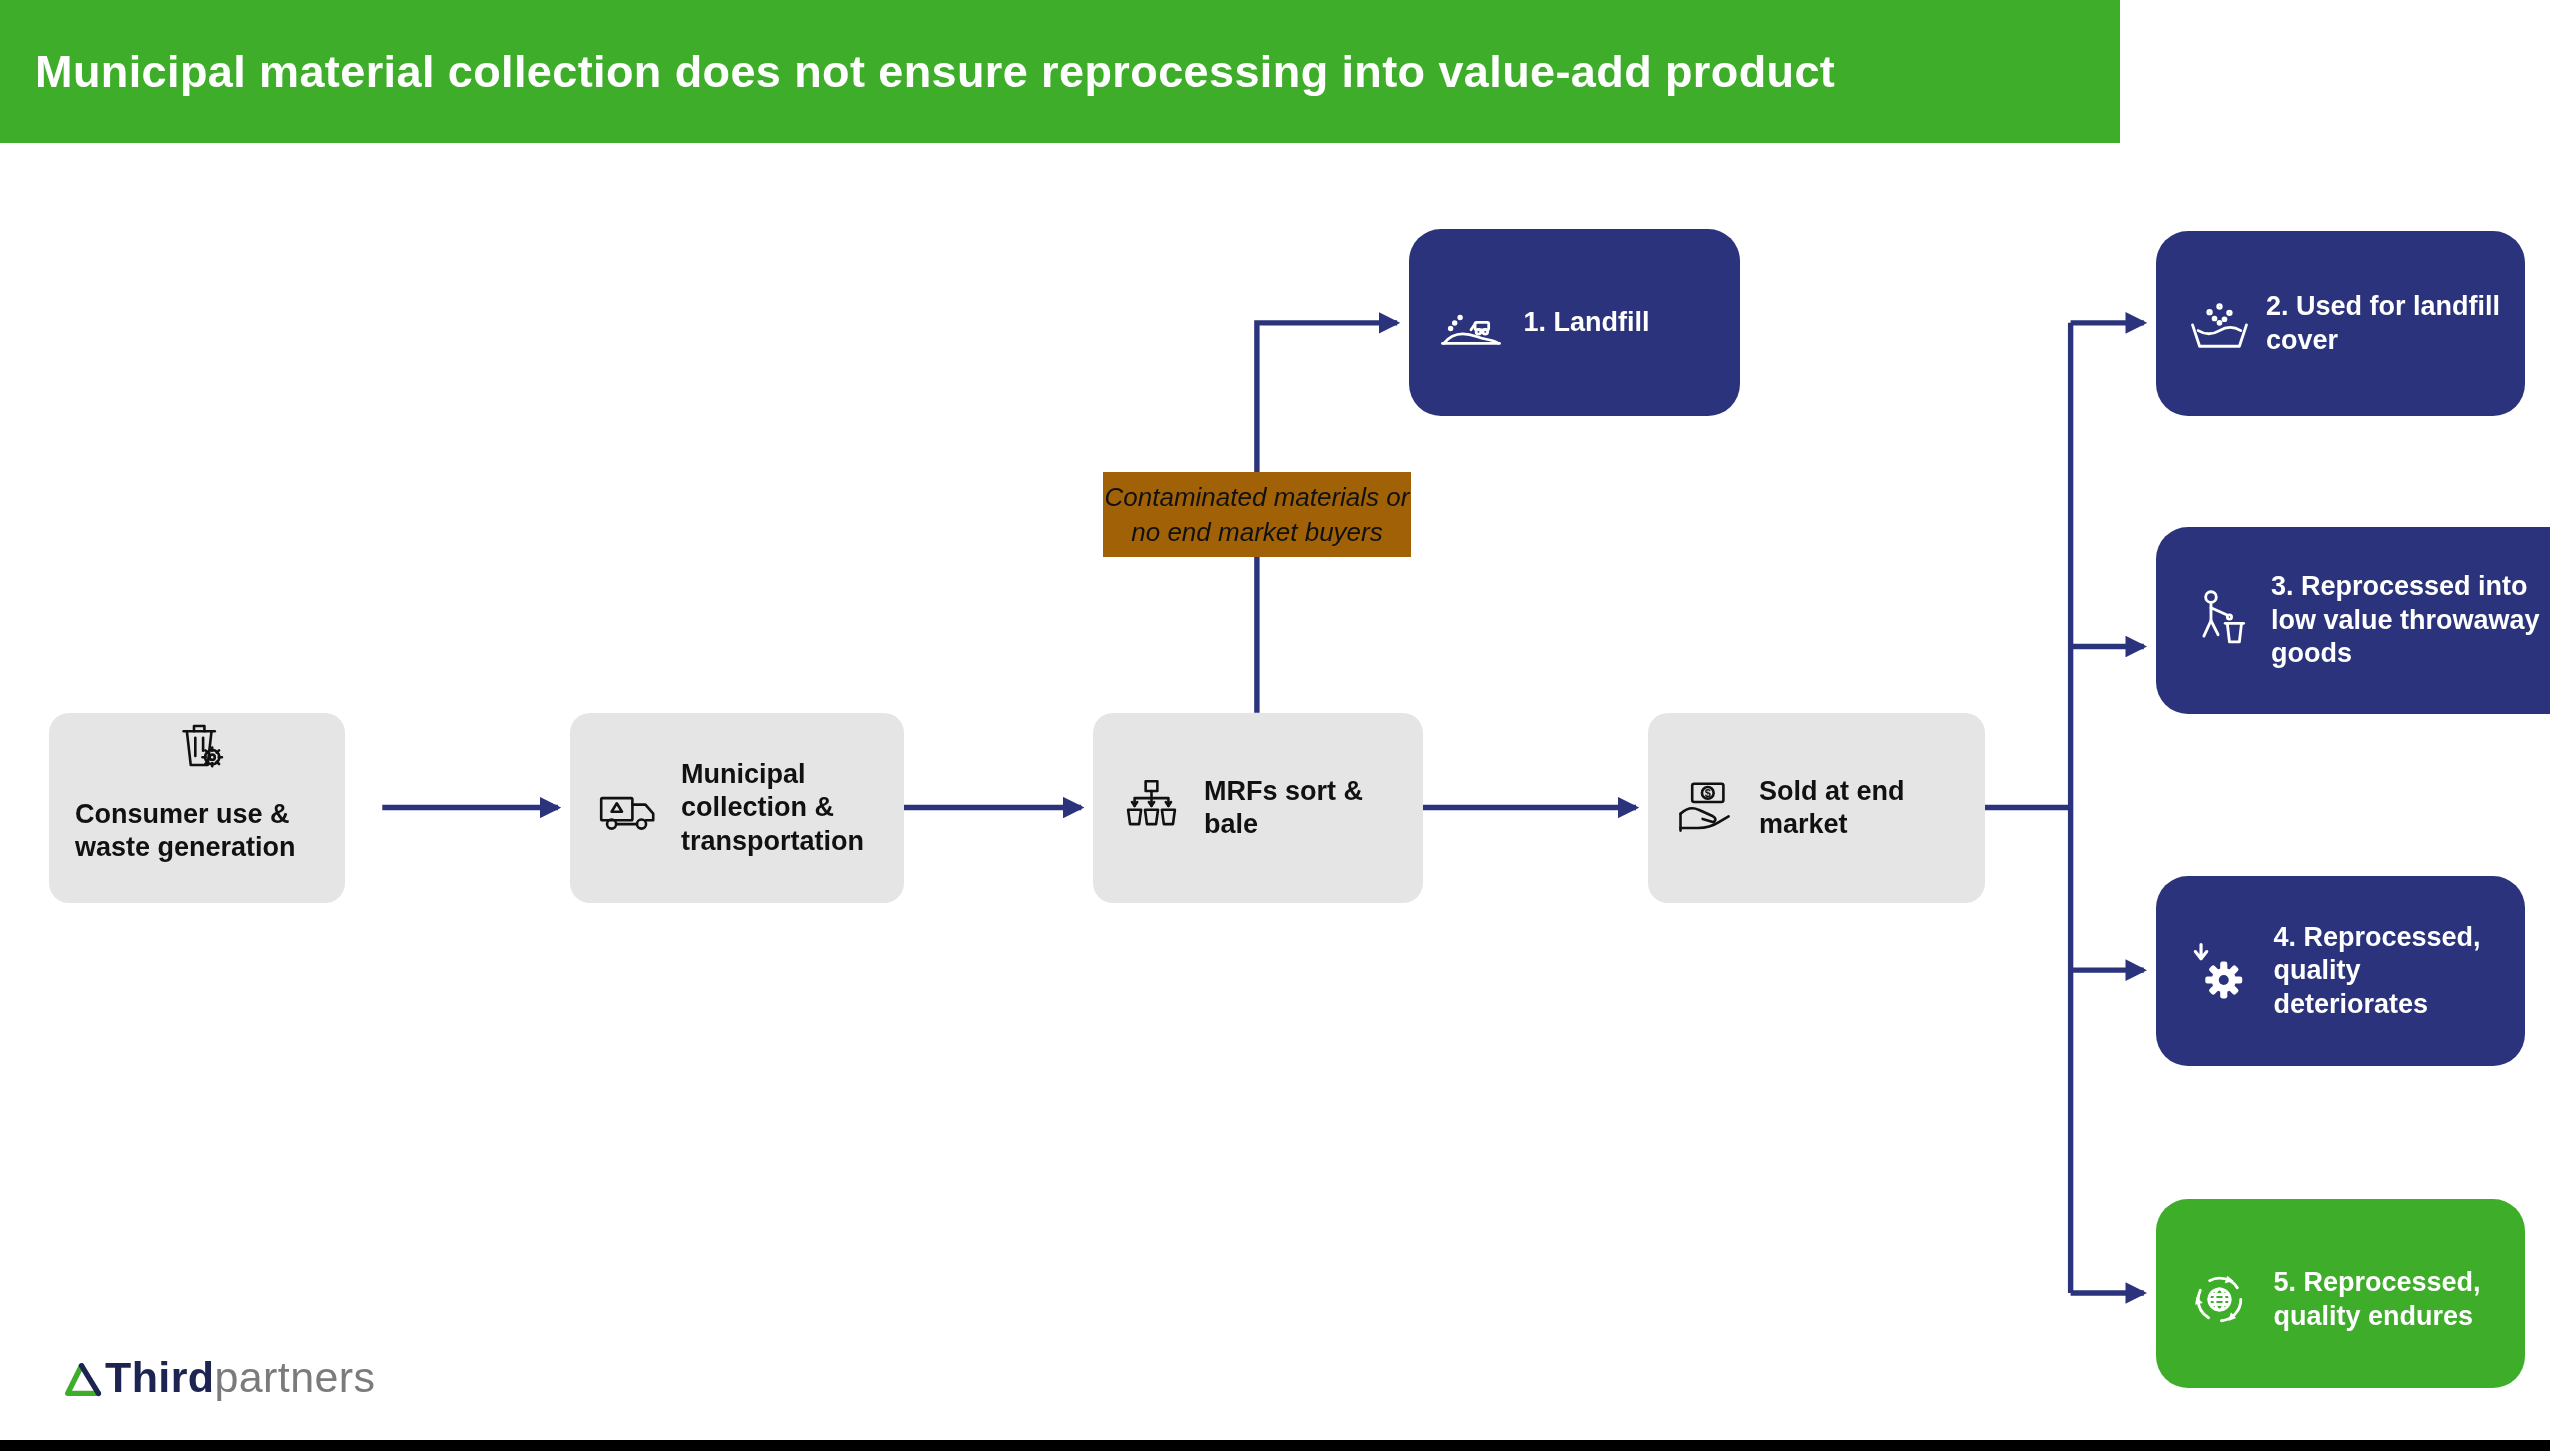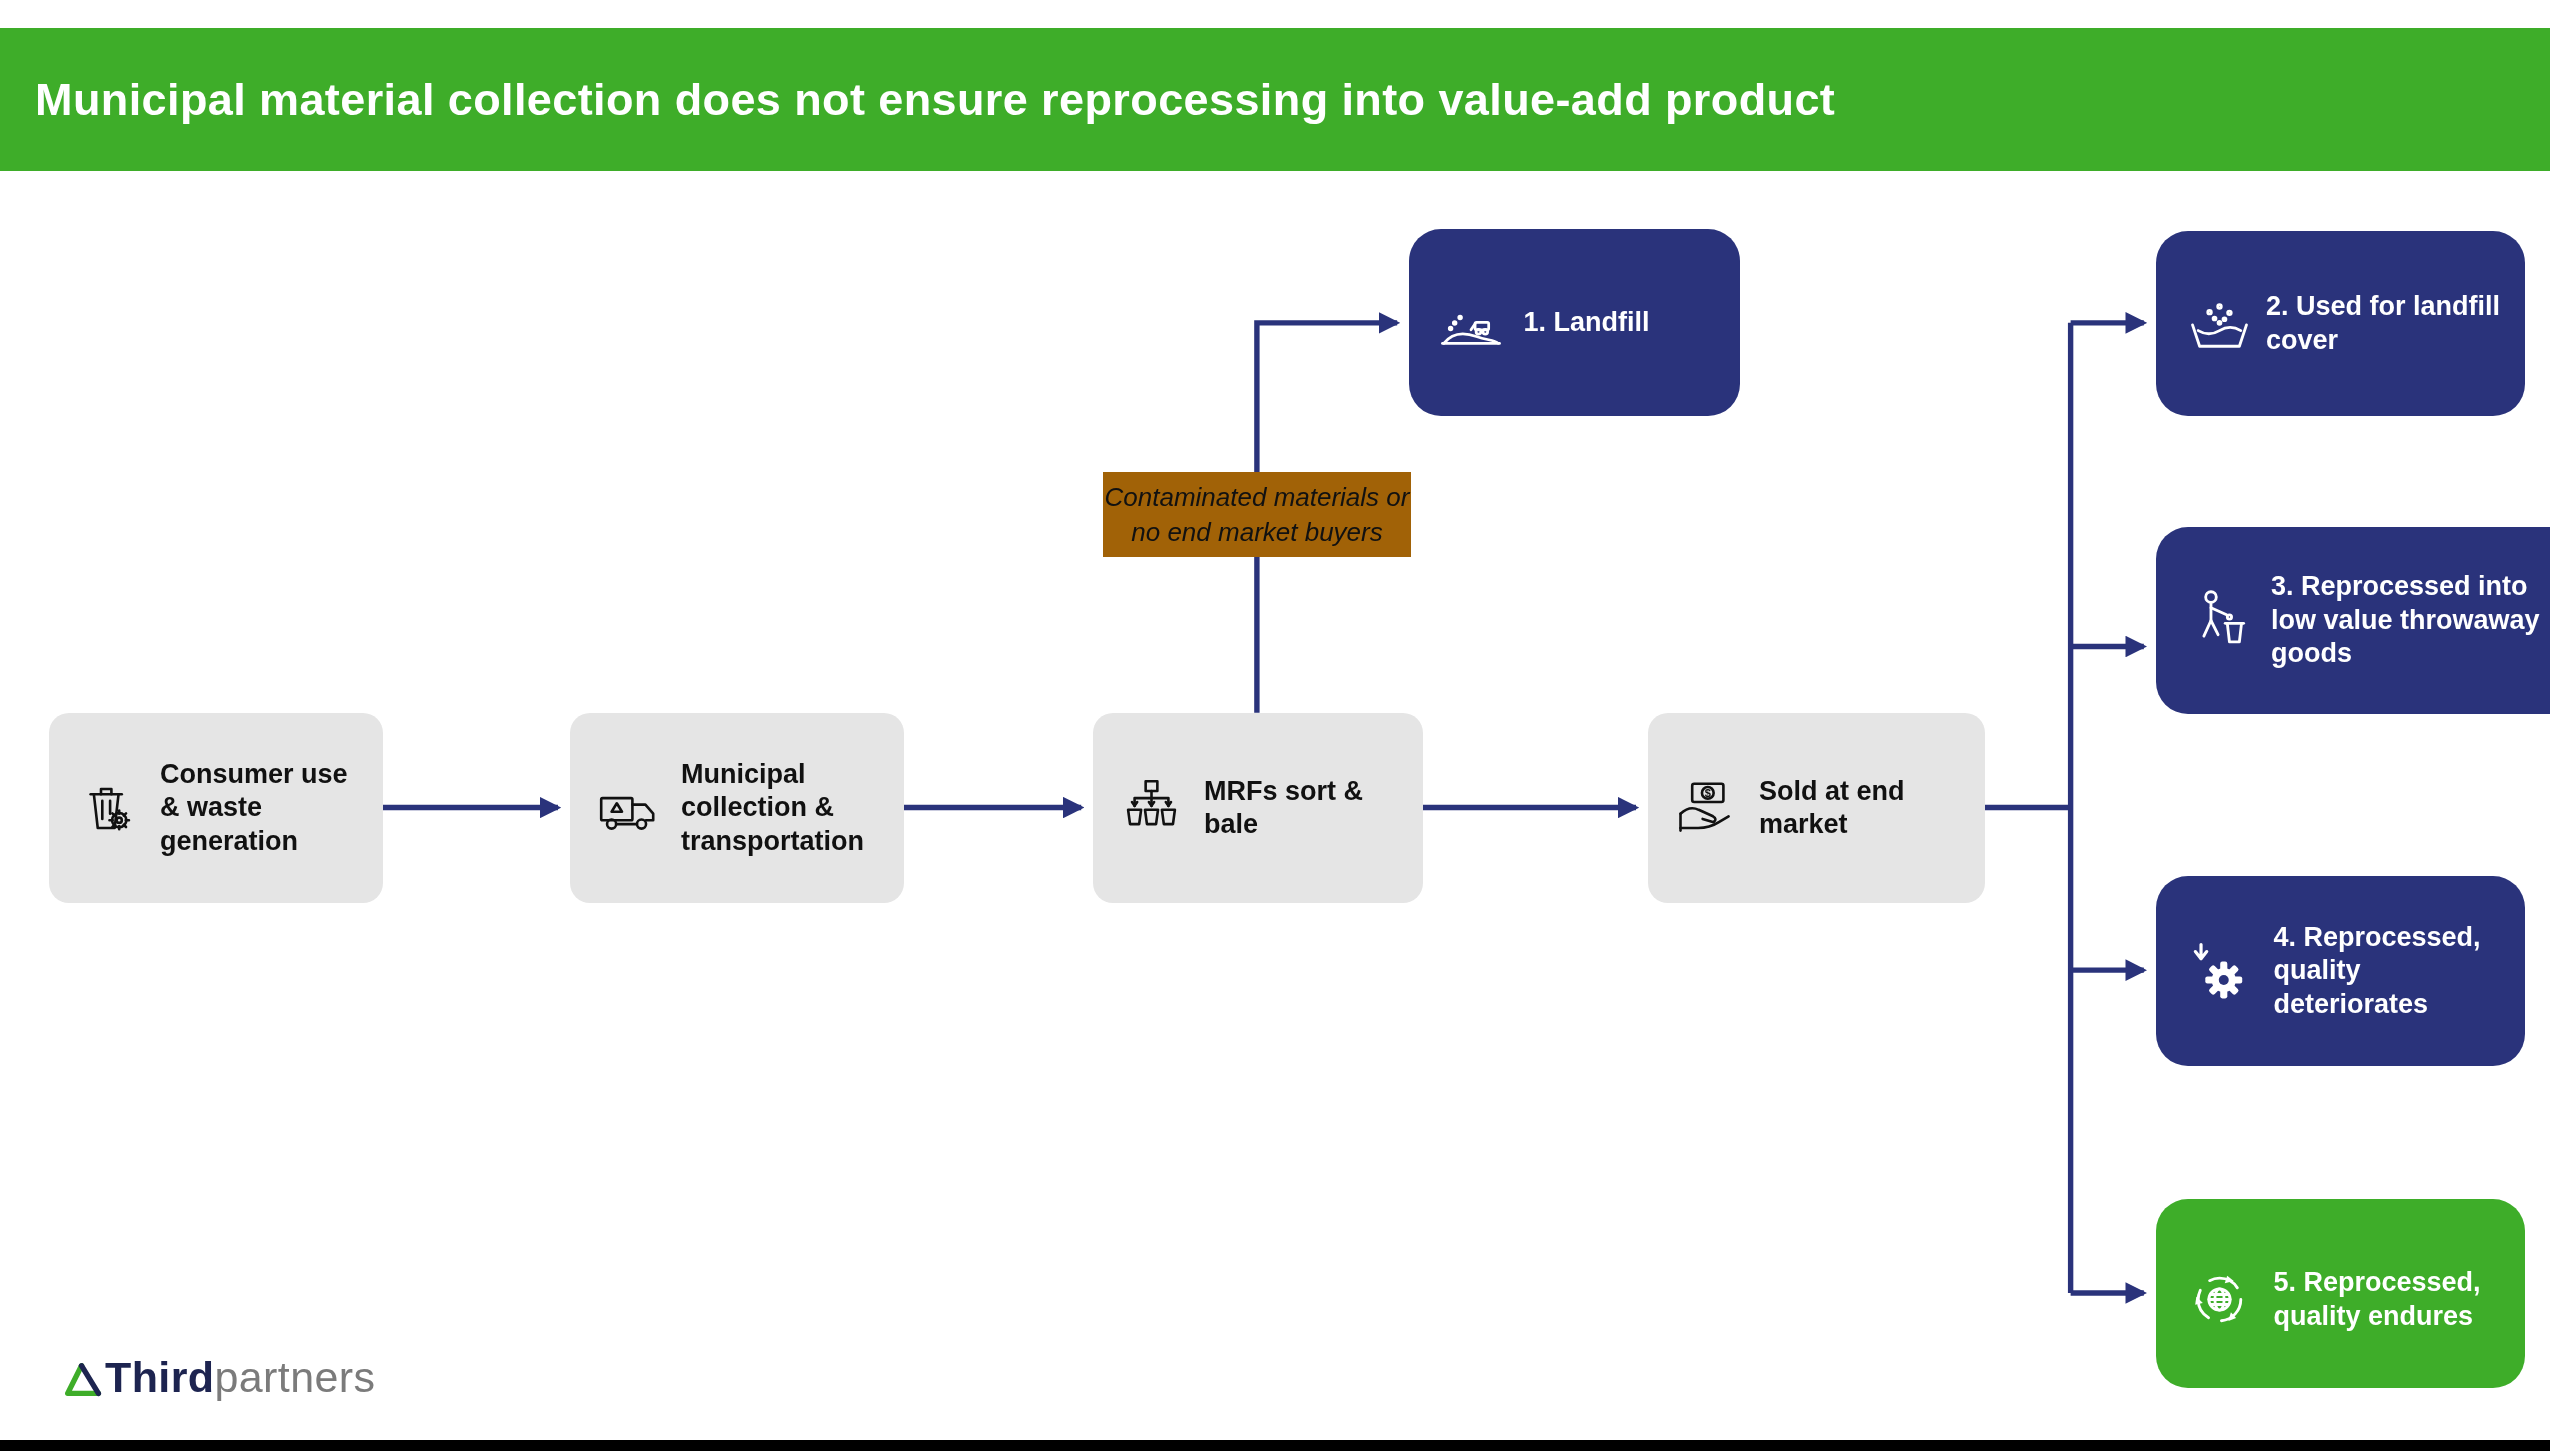--- a/index.html
+++ b/index.html
@@ -7,22 +7,22 @@
     --navy:#2A337B;
     --gray:#E5E5E5;
     --ink:#111111;
   }
   html,body{margin:0;padding:0;}
   body{
     width:2550px;height:1451px;position:relative;background:#ffffff;
     font-family:"Liberation Sans", sans-serif;overflow:hidden;
   }
   .header{
-    position:absolute;left:0;top:0;width:2550px;height:143px;background:var(--green);
-    display:flex;align-items:center;padding-left:35px;box-sizing:border-box;z-index:4;margin-top:28px;
+    position:absolute;left:0;top:0;width:2120px;height:143px;background:var(--green);
+    display:flex;align-items:center;padding-left:35px;box-sizing:border-box;z-index:4;
   }
   .header .title{color:#ffffff;font-size:45px;font-weight:bold;letter-spacing:0.4px;}
   .connectors{position:absolute;left:0;top:0;z-index:1;}
   .node{
     position:absolute;display:flex;align-items:center;box-sizing:border-box;z-index:2;
   }
   .node .label{font-weight:bold;font-size:27px;line-height:1.24;}
   .node.gray{
     background:var(--gray);color:var(--ink);border-radius:20px;
     padding:0 20px 0 26px;gap:20px;
@@ -71,21 +71,21 @@
     <path d="M1631 925 V419 H1813" marker-end="url(#arrow)"></path>
     <path d="M2575 1048 H2687"></path>
     <path d="M2687 419 V1678"></path>
     <path d="M2687 419 H2782" marker-end="url(#arrow)"></path>
     <path d="M2687 839 H2782" marker-end="url(#arrow)"></path>
     <path d="M2687 1259 H2782" marker-end="url(#arrow)"></path>
     <path d="M2687 1678 H2782" marker-end="url(#arrow)"></path>
   </g>
 </svg>
 
-<div class="node gray" style="left:49px;top:713px;width:334px;height:190px;">
+<div class="node gray" style="left:49px;top:713px;width:296px;height:190px;flex-direction:column;">
   <svg class="icon" viewBox="0 0 100 100" width="65" height="65" fill="none" stroke="currentColor" stroke-width="4" stroke-linecap="round" stroke-linejoin="round">
     <path d="M24 28 H72"></path>
     <path d="M40 28 V20 H56 V28"></path>
     <path d="M29 28 L35 80 H61 L67 28"></path>
     <path d="M42 38 V66 M54 38 V58"></path>
     <circle cx="68" cy="68" r="11"></circle>
     <circle cx="68" cy="68" r="4"></circle>
     <path d="M68 53 v5 M68 82 v-5 M53 68 h5 M83 68 h-5 M57.5 57.5 l3.5 3.5 M78.5 78.5 l-3.5 -3.5 M78.5 57.5 l-3.5 3.5 M57.5 78.5 l3.5 -3.5"></path>
   </svg>
   <div class="label">Consumer use &amp; waste generation</div>

